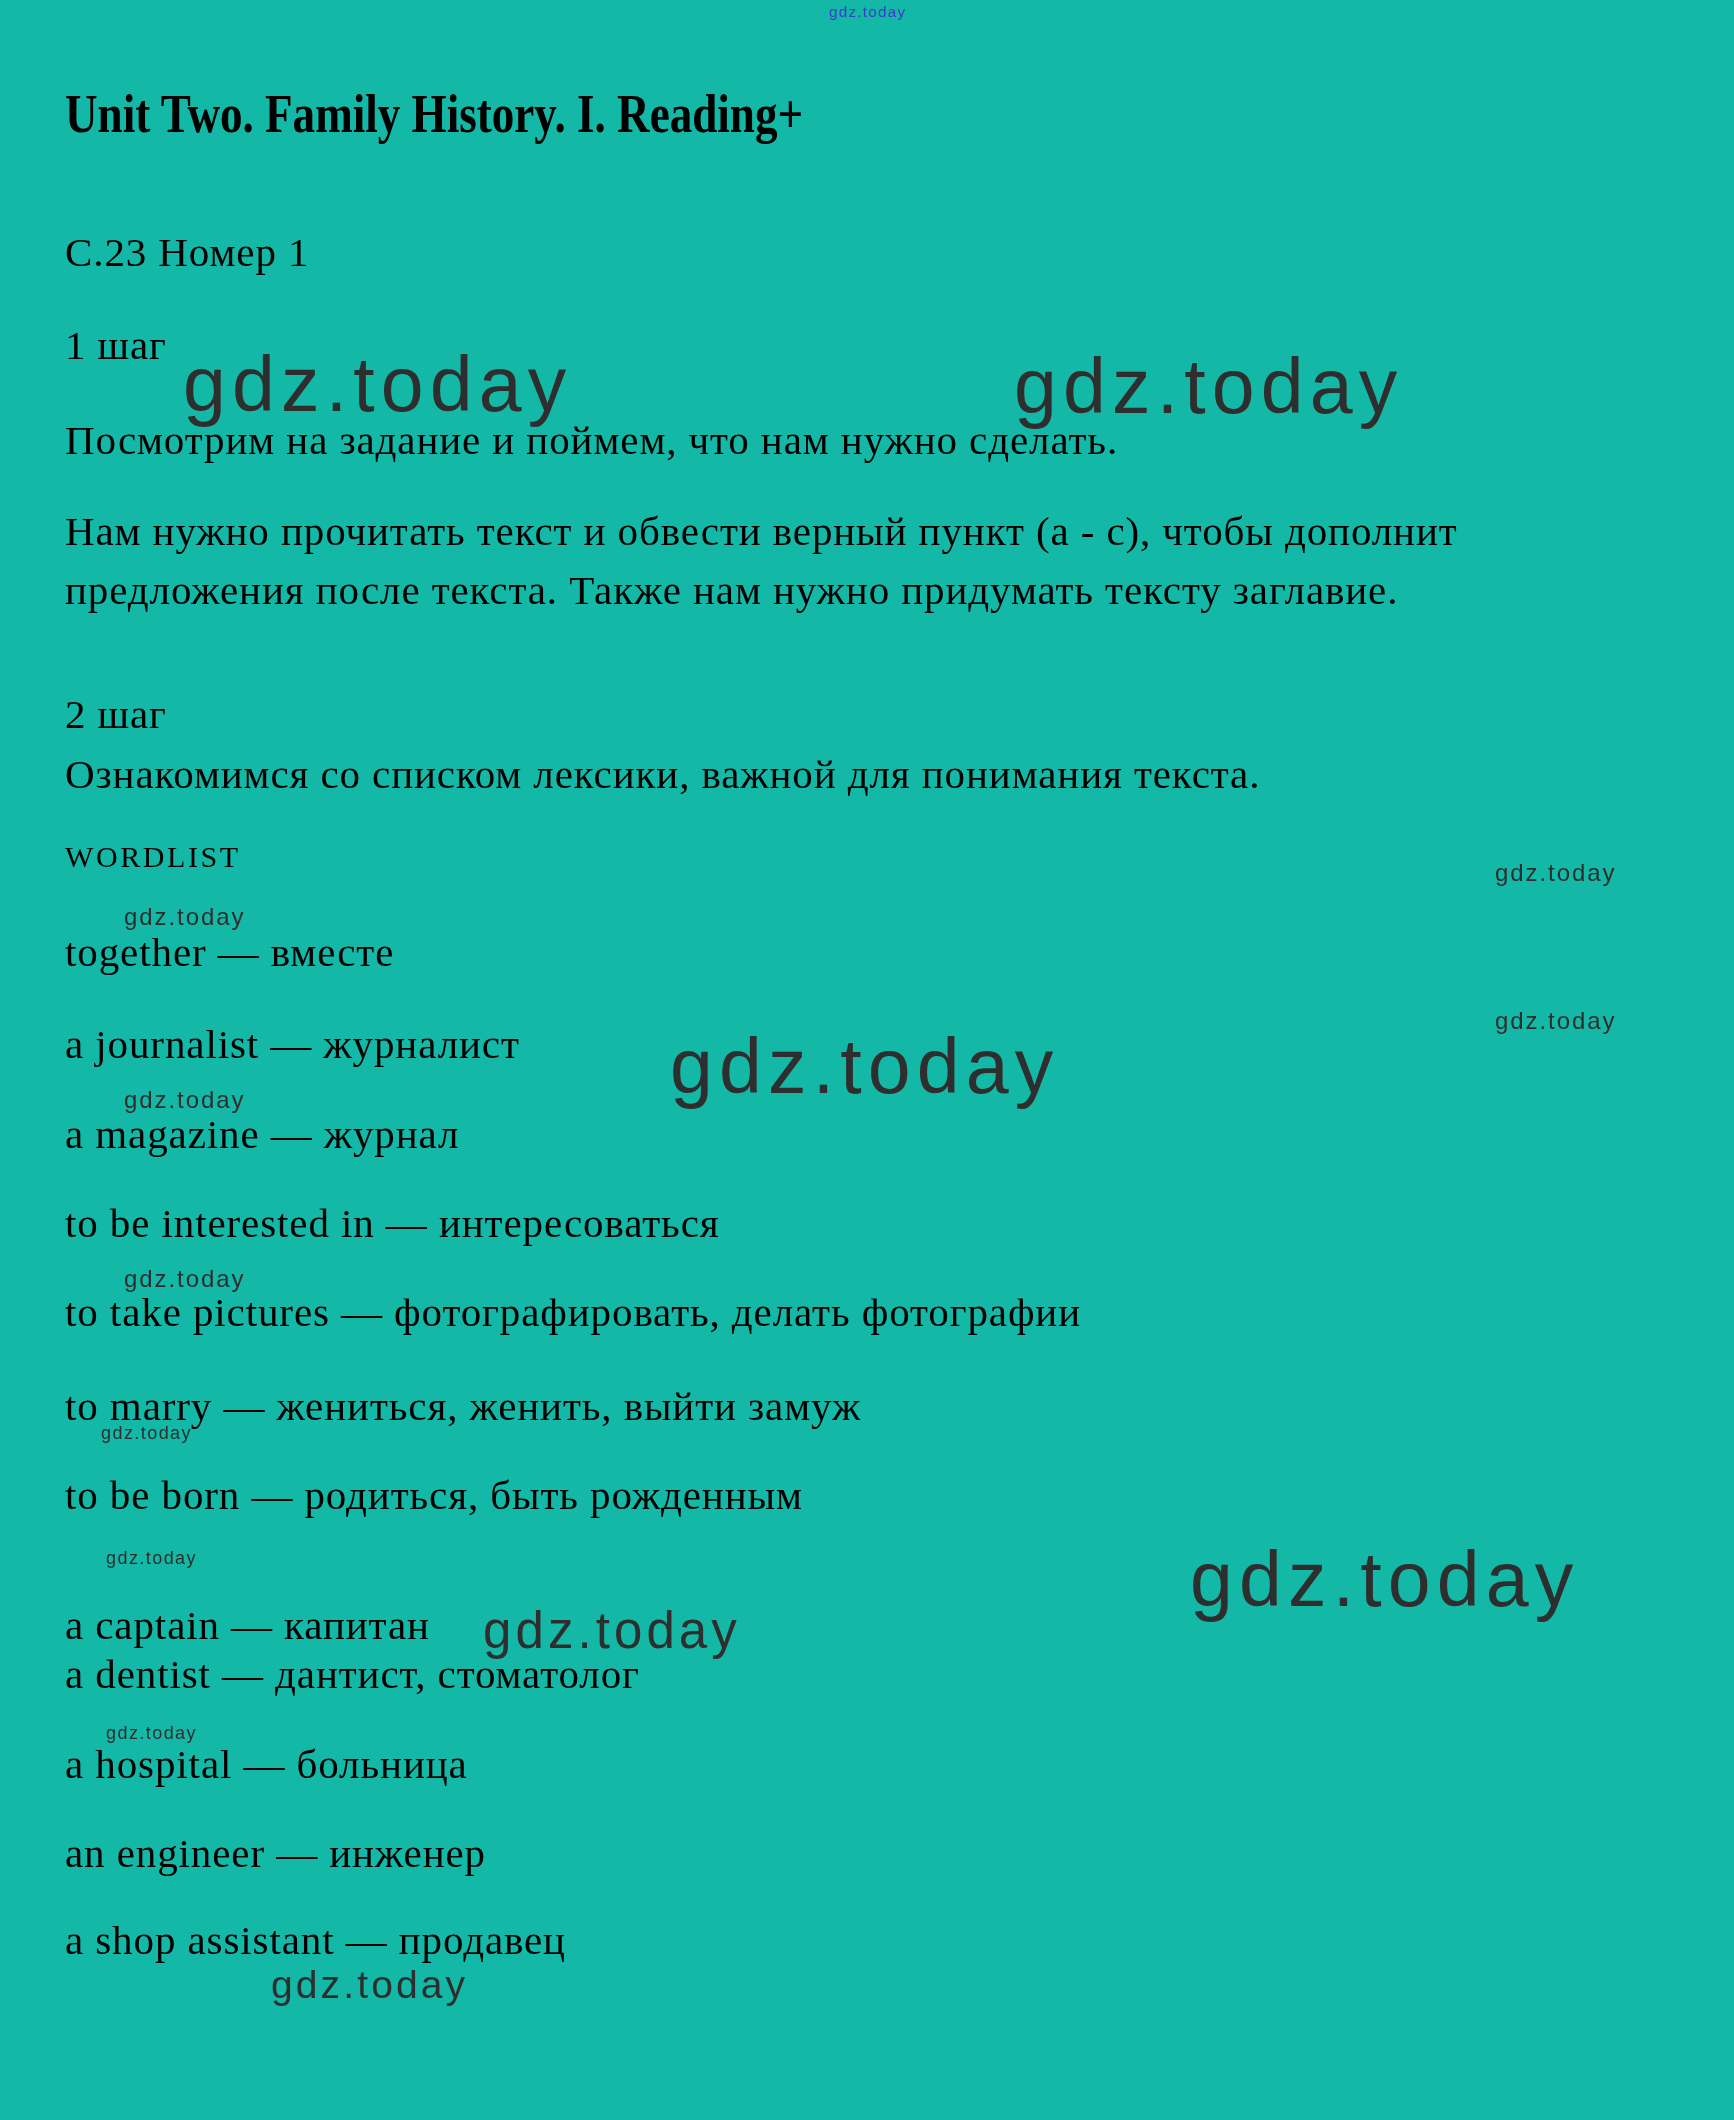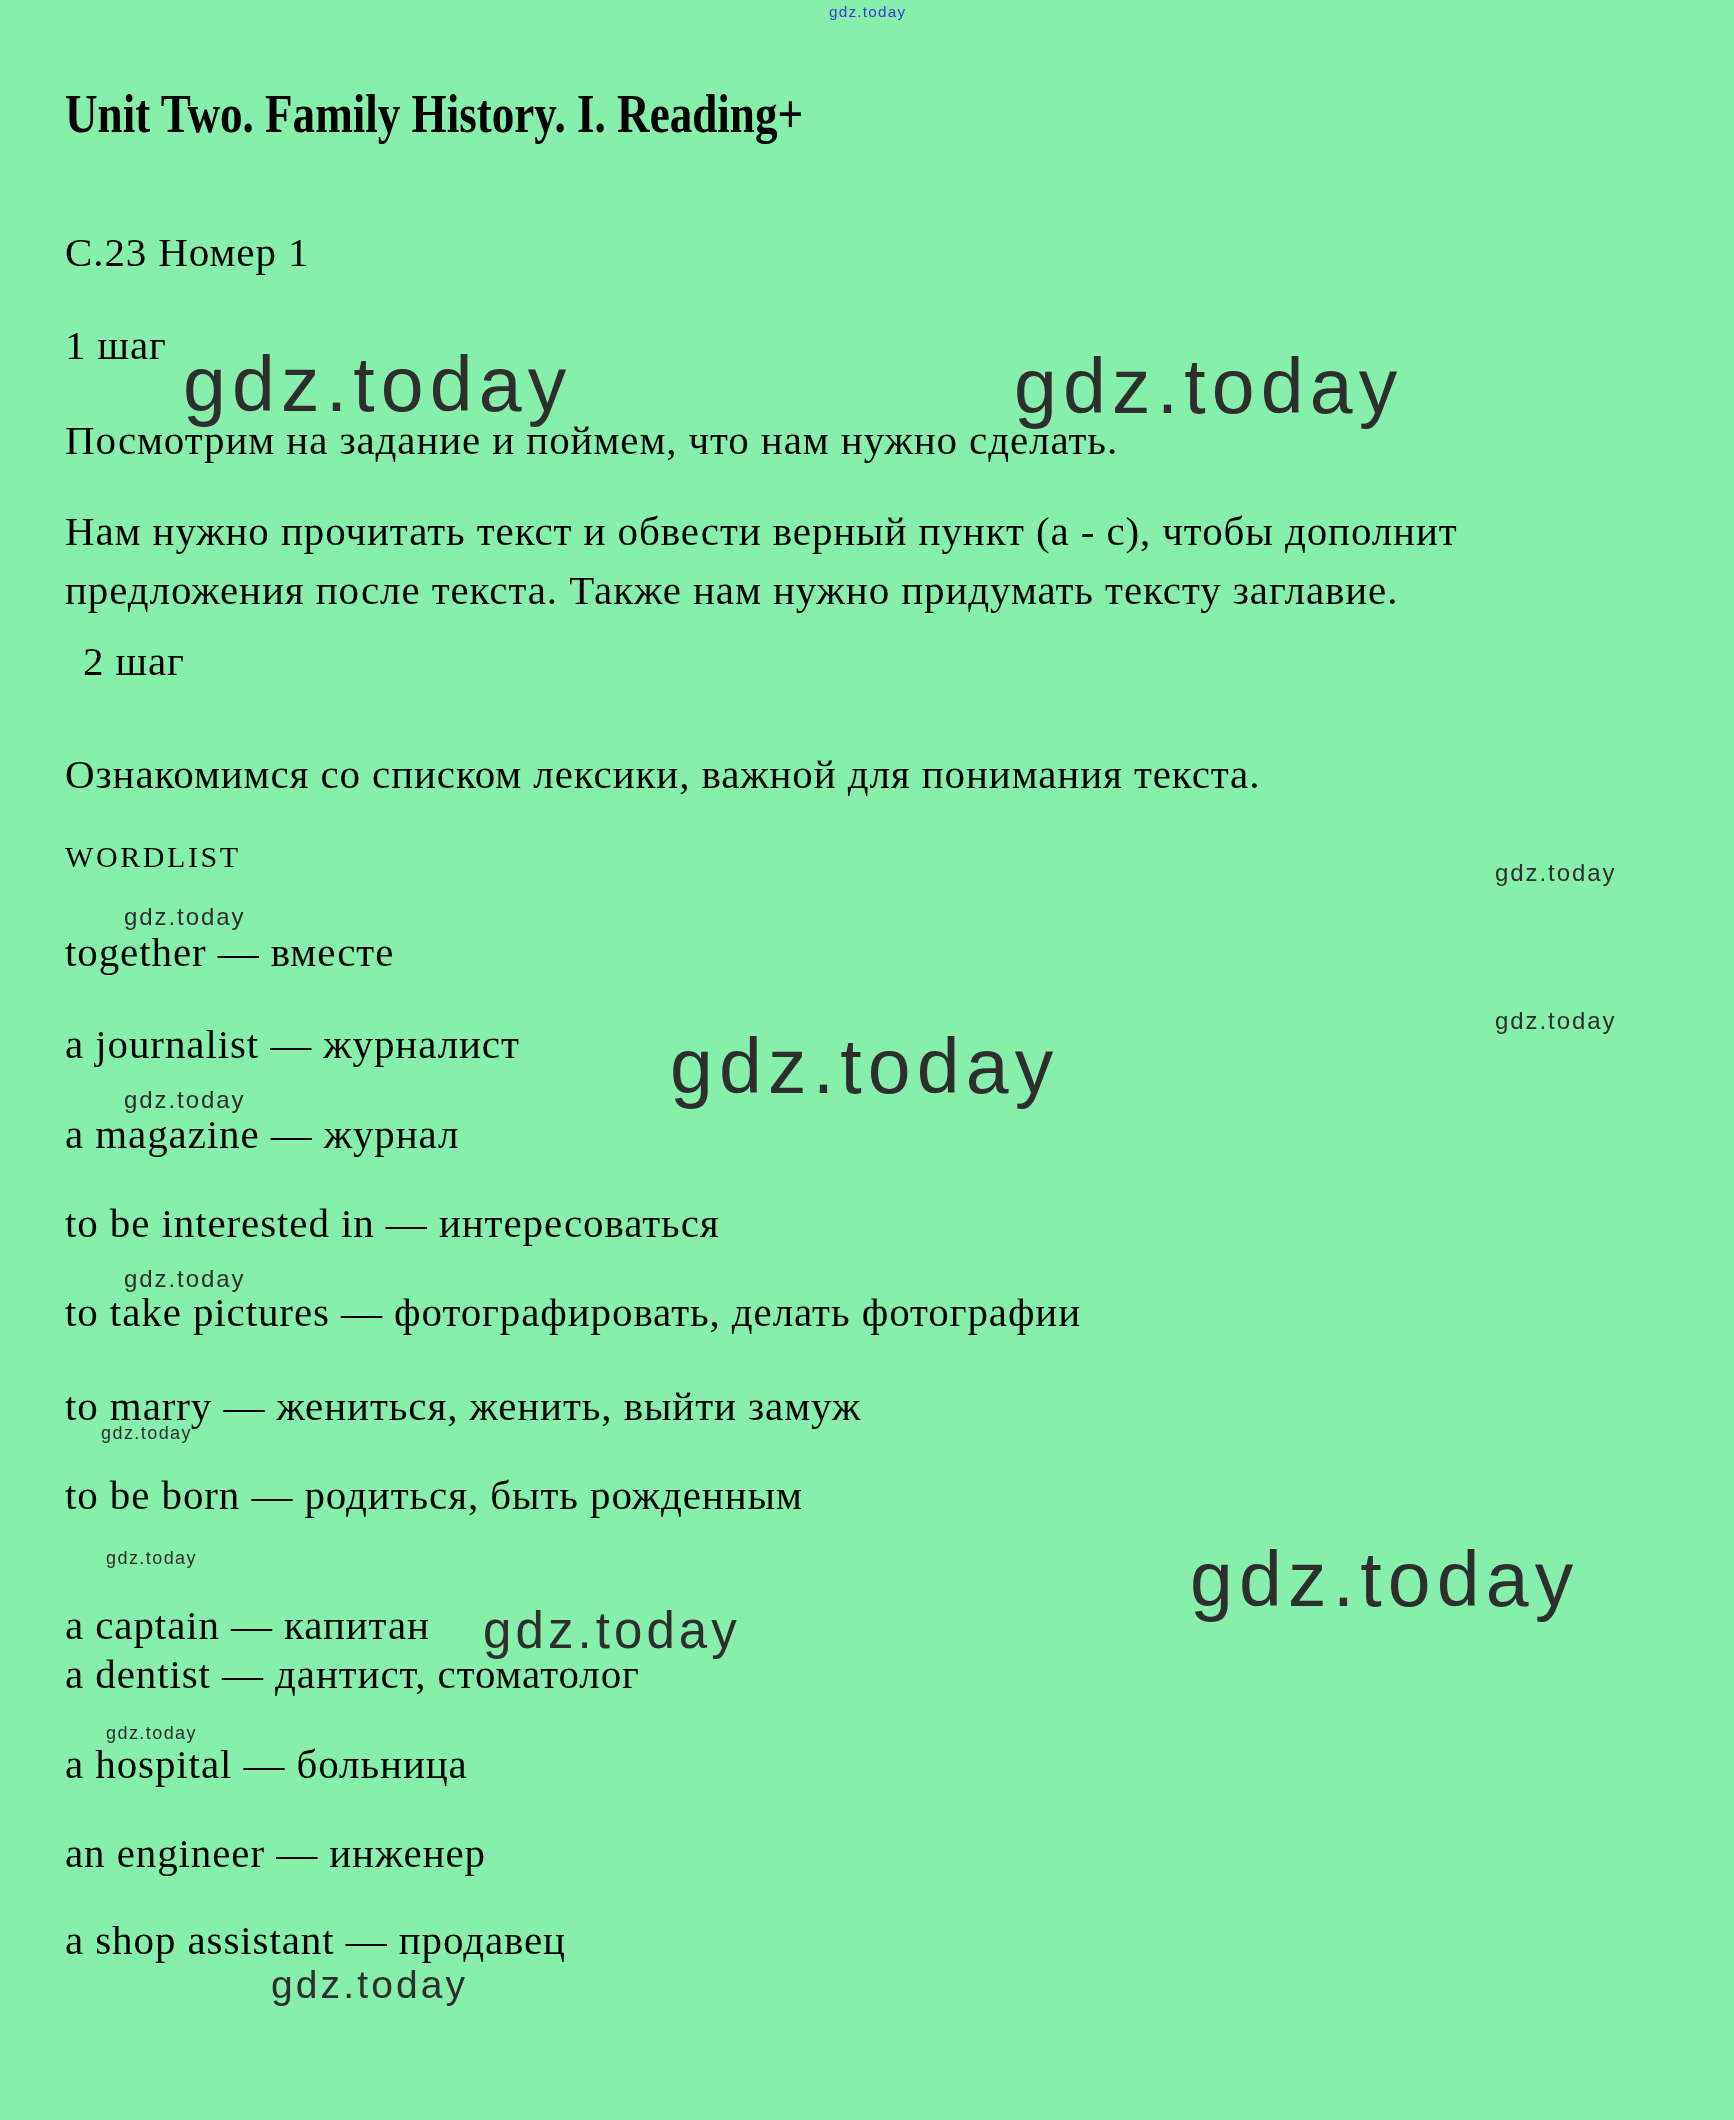--- a/index.html
+++ b/index.html
@@ -4,21 +4,21 @@
 <style>
   html, body {
     margin: 0;
     padding: 0;
     background: #ffffff;
   }
   #page {
     position: relative;
     width: 1734px;
     height: 2121px;
-    background: #86efac;
+    background: #14b8a6;
     overflow: hidden;
   }
   .line {
     position: absolute;
     left: 65px;
     font-family: "Liberation Serif", serif;
     font-size: 41px;
     line-height: 1;
     letter-spacing: 0.9px;
     color: #000000;
@@ -73,21 +73,21 @@
   <div class="wm wm-medium2" style="left:271px;  top:1965px;">gdz.today</div>
 
   <div class="line title" style="top:86px;">Unit Two. Family History. I. Reading+</div>
   <div class="line" style="top:232px;">С.23 Номер 1</div>
 
   <div class="line" style="top:325px;">1 шаг</div>
   <div class="line" style="top:420px;">Посмотрим на задание и поймем, что нам нужно сделать.</div>
   <div class="line" style="top:511px;">Нам нужно прочитать текст и обвести верный пункт (a - c), чтобы дополнит</div>
   <div class="line" style="top:570px;">предложения после текста. Также нам нужно придумать тексту заглавие.</div>
 
-  <div class="line" style="top:641px;margin-left:18px;">2 шаг</div>
+  <div class="line" style="top:694px;">2 шаг</div>
   <div class="line" style="top:754px;">Ознакомимся со списком лексики, важной для понимания текста.</div>
 
   <div class="line wordhead" style="top:842px;">WORDLIST</div>
 
   <div class="line" style="top:932px;">together — вместе</div>
   <div class="line" style="top:1024px;">a journalist — журналист</div>
   <div class="line" style="top:1114px;">a magazine — журнал</div>
   <div class="line" style="top:1203px;">to be interested in — интересоваться</div>
   <div class="line" style="top:1292px;">to take pictures — фотографировать, делать фотографии</div>
   <div class="line" style="top:1386px;">to marry — жениться, женить, выйти замуж</div>

